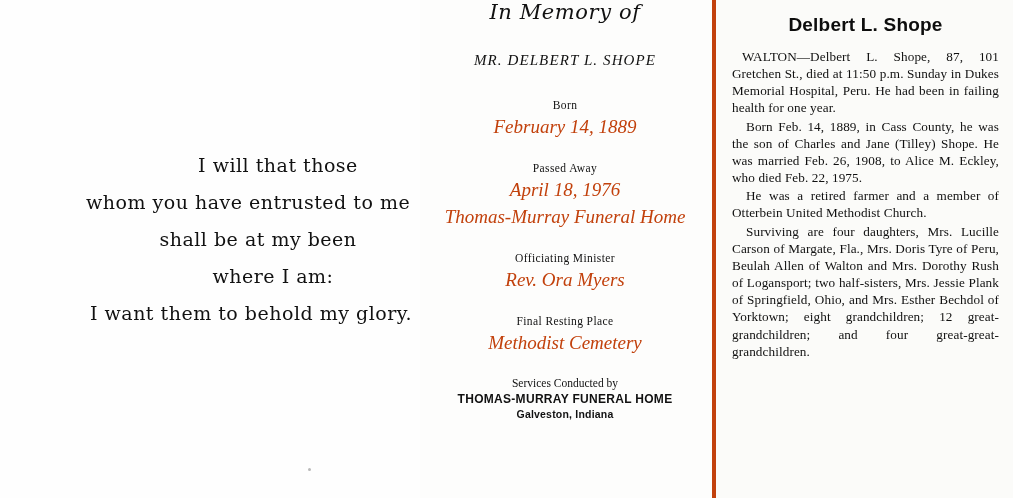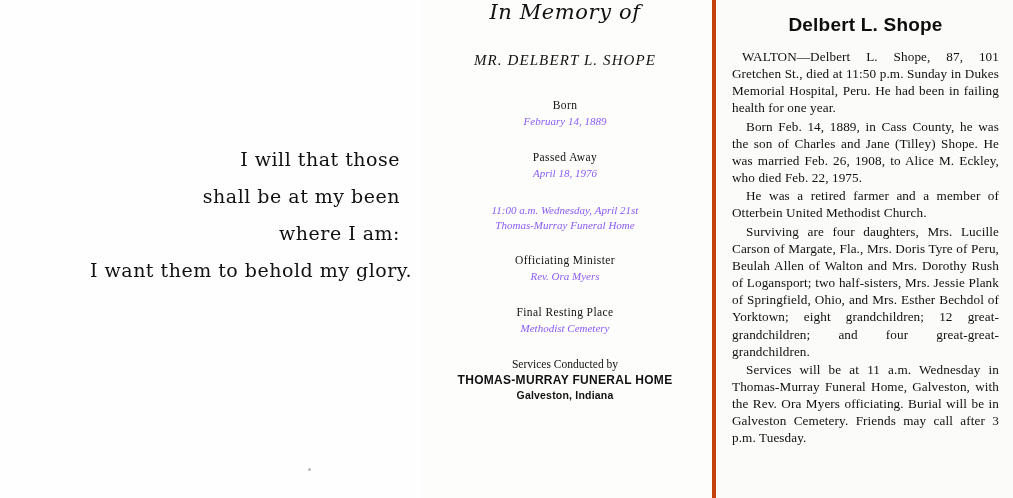--- a/index.html
+++ b/index.html
@@ -26,23 +26,23 @@
     position: absolute;
     left: 0;
     top: 0;
     width: 420px;
     height: 498px;
     background: #fefefe;
   }
   .verse-block {
     position: absolute;
     left: 60px;
-    top: 150px;
+    top: 156px;
     width: 340px;
-    text-align: right;
+    text-align: center;
   }
   .verse-line {
     font-family: "DejaVu Serif", serif;
     font-size: 19px;
     letter-spacing: 0.5px;
     color: #111;
     line-height: 1.0;
     margin-bottom: 18px;
     white-space: nowrap;
   }
@@ -93,22 +93,22 @@
   .label {
     font-family: "Liberation Serif", serif;
     font-size: 11.5px;
     letter-spacing: 0.4px;
     color: #111;
     margin-bottom: 3px;
   }
   .value {
     font-family: "Liberation Serif", serif;
     font-style: italic;
-    font-size: 11px;
-    color: #8b5cf6;
+    font-size: 19px;
+    color: #c2410c;
     margin-bottom: 22px;
     line-height: 1.35;
   }
   .value.tight { margin-bottom: 20px; }
   .conducted-label {
     font-family: "Liberation Serif", serif;
     font-size: 11.5px;
     color: #111;
     margin-bottom: 3px;
   }
@@ -165,39 +165,39 @@
   }
 </style>
 </head>
 <body>
 
 <div class="page">
 
   <div class="verse-panel">
     <div class="verse-block">
       <div class="verse-line l1">I will that those</div>
+      <div class="verse-line l2">whom you have entrusted to me</div>
       <div class="verse-line l3">shall be at my been</div>
       <div class="verse-line l4">where I am:</div>
       <div class="verse-line l5">I want them to behold my glory.</div>
     </div>
     <div class="speck"></div>
   </div>
 
   <div class="card-panel">
     <div class="card-inner">
       <div class="in-memory">In Memory of</div>
       <div class="deceased-name">MR. DELBERT L. SHOPE</div>
 
       <div class="label">Born</div>
       <div class="value">February 14, 1889</div>
 
       <div class="label">Passed Away</div>
       <div class="value">April 18, 1976</div>
 
-      <div class="value tight">11:00 a.m. Wednesday, April 21st</div>
       <div class="value" style="margin-top:-20px">Thomas-Murray Funeral Home</div>
 
       <div class="label">Officiating Minister</div>
       <div class="value">Rev. Ora Myers</div>
 
       <div class="label">Final Resting Place</div>
       <div class="value">Methodist Cemetery</div>
 
       <div class="conducted-label">Services Conducted by</div>
       <div class="home-name">THOMAS-MURRAY FUNERAL HOME</div>
@@ -206,18 +206,17 @@
   </div>
 
   <div class="obit-panel">
     <div class="obit-inner">
       <div class="obit-headline">Delbert L. Shope</div>
       <div class="obit-body">
         <p>WALTON—Delbert L. Shope, 87, 101 Gretchen St., died at 11:50 p.m. Sunday in Dukes Memorial Hospital, Peru. He had been in failing health for one year.</p>
         <p>Born Feb. 14, 1889, in Cass County, he was the son of Charles and Jane (Tilley) Shope. He was married Feb. 26, 1908, to Alice M. Eckley, who died Feb. 22, 1975.</p>
         <p>He was a retired farmer and a member of Otterbein United Methodist Church.</p>
         <p>Surviving are four daughters, Mrs. Lucille Carson of Margate, Fla., Mrs. Doris Tyre of Peru, Beulah Allen of Walton and Mrs. Dorothy Rush of Logansport; two half-sisters, Mrs. Jessie Plank of Springfield, Ohio, and Mrs. Esther Bechdol of Yorktown; eight grandchildren; 12 great-grandchildren; and four great-great-grandchildren.</p>
-        <p>Services will be at 11 a.m. Wednesday in Thomas-Murray Funeral Home, Galveston, with the Rev. Ora Myers officiating. Burial will be in Galveston Cemetery. Friends may call after 3 p.m. Tuesday.</p>
       </div>
     </div>
   </div>
 
 </div>
 
 </body></html>

